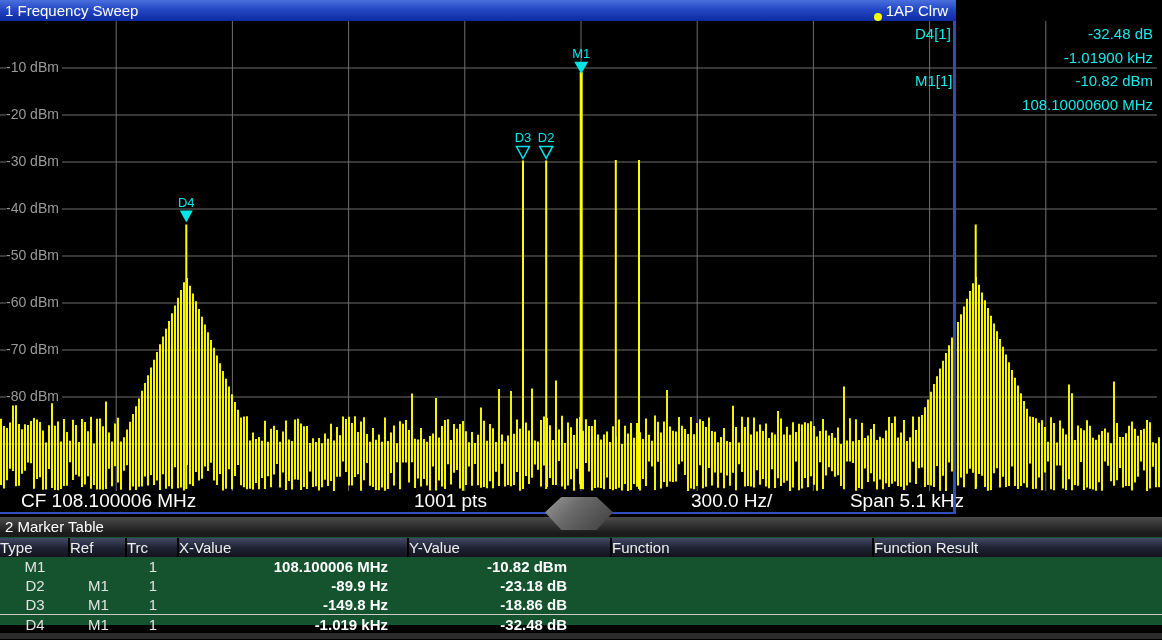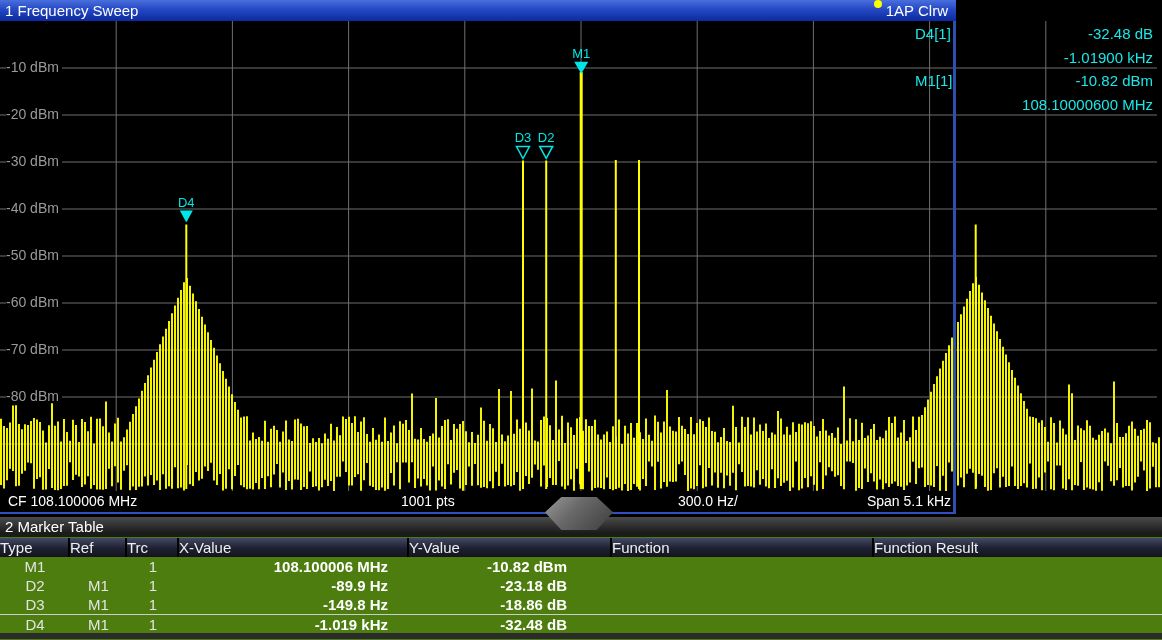--- a/index.html
+++ b/index.html
@@ -6,50 +6,50 @@
   *{box-sizing:border-box;}
   body{font-family:"Liberation Sans", sans-serif;}
   .screen{position:relative;width:1162px;height:640px;background:#000;overflow:hidden;}
 
   
   .graph-window{position:absolute;left:0;top:0;width:956px;height:514px;}
   .gw-titlebar{position:absolute;left:0;top:0;width:100%;height:21px;
     background:linear-gradient(#4a6fdd 0%,#2448c4 45%,#0d2aa0 100%);
     color:#fff;font-size:15px;line-height:21px;display:flex;justify-content:space-between;}
   .gw-title{padding-left:5px;}
-  .gw-legend{display:flex;align-items:flex-start;padding-right:8px;gap:4px;}
+  .gw-legend{display:flex;align-items:flex-end;padding-right:8px;gap:4px;}
   .legend-dot{width:8px;height:8px;border-radius:50%;background:#ffff00;display:inline-block;}
 
   .plot{position:absolute;left:0;top:21px;width:1162px;height:471px;background:#000;}
   .plot svg{position:absolute;left:0;top:0;}
 
   .y-label{position:absolute;left:6px;color:#9a9a9a;font-size:14px;line-height:13px;
     background:#000;padding:0 3px 0 0;transform:translateY(-7px);}
 
   .info-box{position:absolute;right:9px;top:1px;width:260px;color:#19e8e8;font-size:15px;}
   .info-row{display:flex;justify-content:space-between;height:23.5px;line-height:23.5px;}
   .info-label{padding-left:22px;}
   .info-value{text-align:right;}
 
-  .gw-statusbar{position:absolute;left:4px;top:491px;width:100%;height:21px;background:#000;
-    color:#fff;font-size:14px;line-height:20px;padding-left:15px;}
+  .gw-statusbar{position:absolute;left:17px;top:491px;width:100%;height:21px;background:#000;
+    color:#fff;font-size:19px;line-height:20px;padding-left:15px;}
   .sb-cf{position:absolute;left:4px;}
   .sb-pts{position:absolute;left:397px;}
   .sb-perdiv{position:absolute;left:674px;}
   .sb-span{position:absolute;right:9px;}
 
   .gw-blueline{position:absolute;left:0;top:512px;width:100%;height:2px;background:#3150c0;}
   .gw-rightborder{position:absolute;right:0;top:21px;width:3px;height:493px;background:#2c4fb0;}
 
   .splitter{position:absolute;left:545px;top:497px;width:68px;height:33px;
     background:linear-gradient(135deg,#9a9a9a 0%,#6a6a6a 40%,#3d3d3d 100%);
     clip-path:polygon(24% 0,76% 0,100% 46%,76% 100%,24% 100%,0 46%);z-index:5;}
 
   
-  .table-window{position:absolute;left:0;top:517px;width:1162px;height:123px;background:#4d7c0f;}
+  .table-window{position:absolute;left:0;top:517px;width:1162px;height:108px;background:#14532d;}
   .mt-titlebar{height:20px;background:linear-gradient(#4a4a4a,#1b1b1b 80%);
     color:#fff;font-size:15px;line-height:20px;padding-left:5px;}
   .mt-grid{display:grid;grid-template-columns:70px 57px 52px 230px 203px 262px 1fr;}
   .mt-header{margin-top:1px;}
   .mt-header .hcell{height:19px;line-height:19px;text-align:left;color:#f0f0f0;font-size:15px;
     background:linear-gradient(#434965,#1d2030 55%,#13141f);border-right:2px solid #000;}
   .mt-header .hcell:last-child{border-right:none;}
   .mt-row{height:19px;}
   .mt-row .cell{font-size:15px;line-height:19px;color:#e4e4e4;text-align:center;overflow:hidden;}
   .mt-row .cell.val-x{font-weight:bold;color:#fff;text-align:right;padding-right:21px;}

